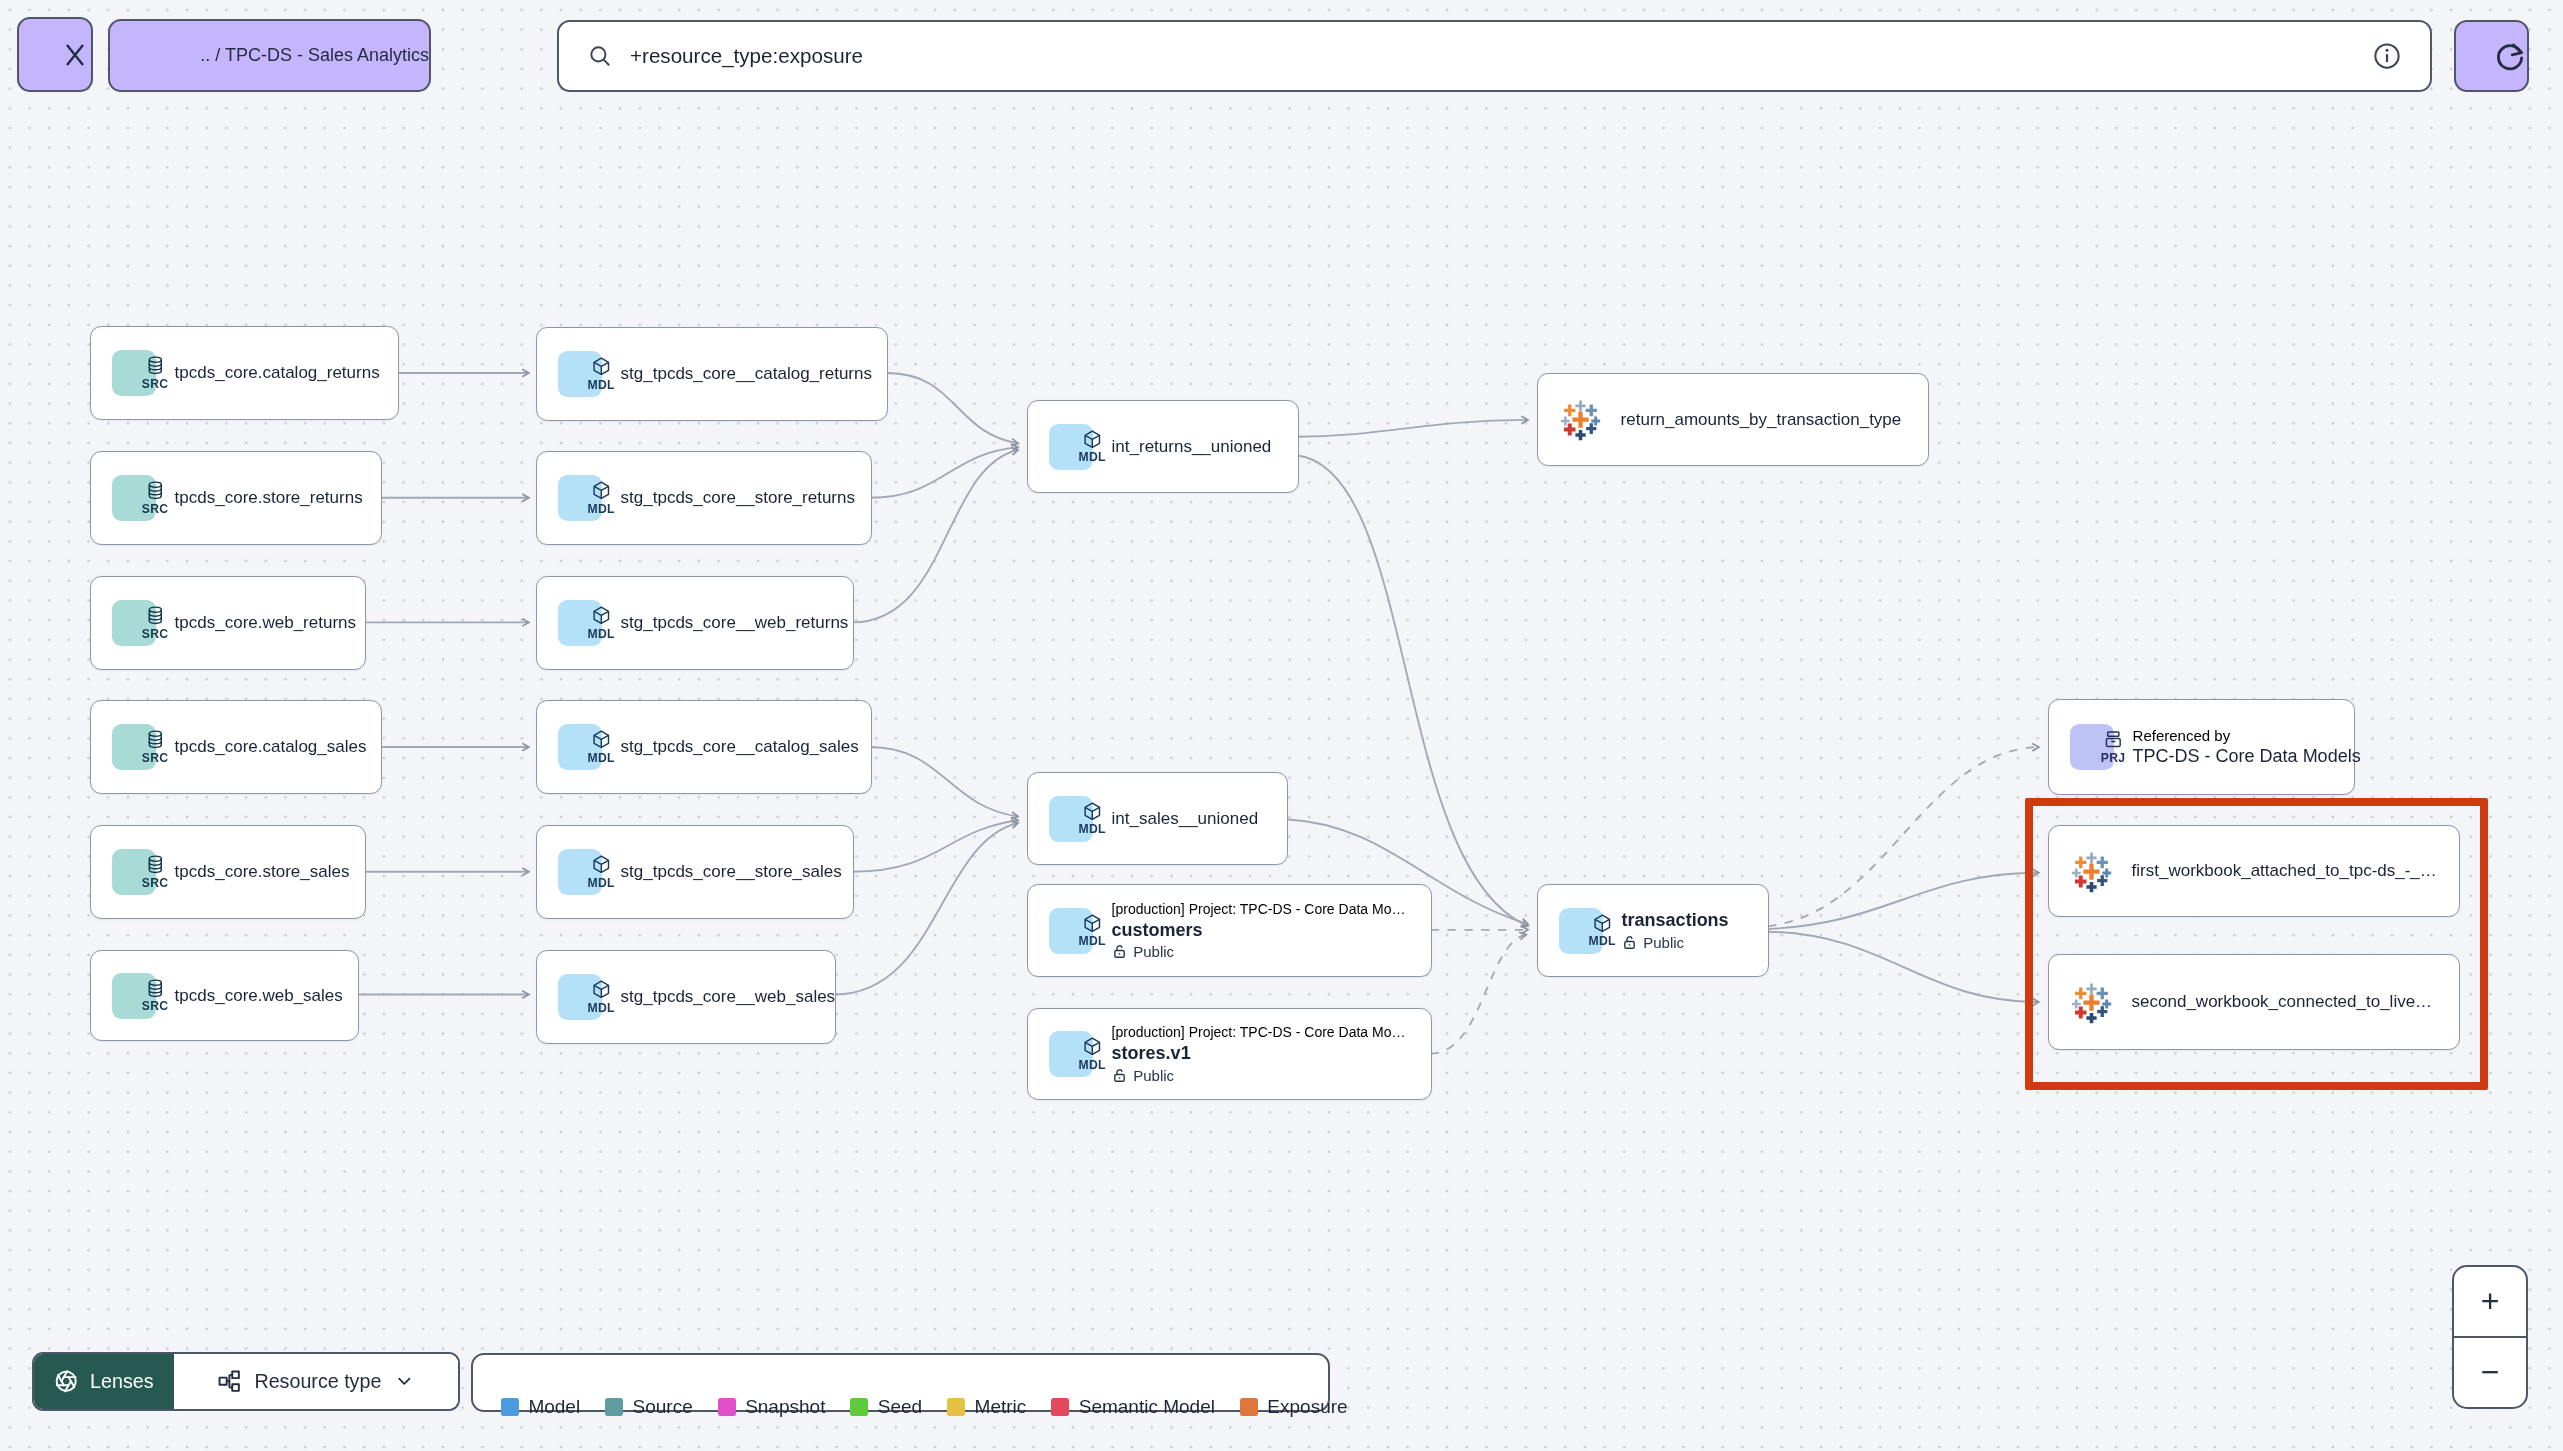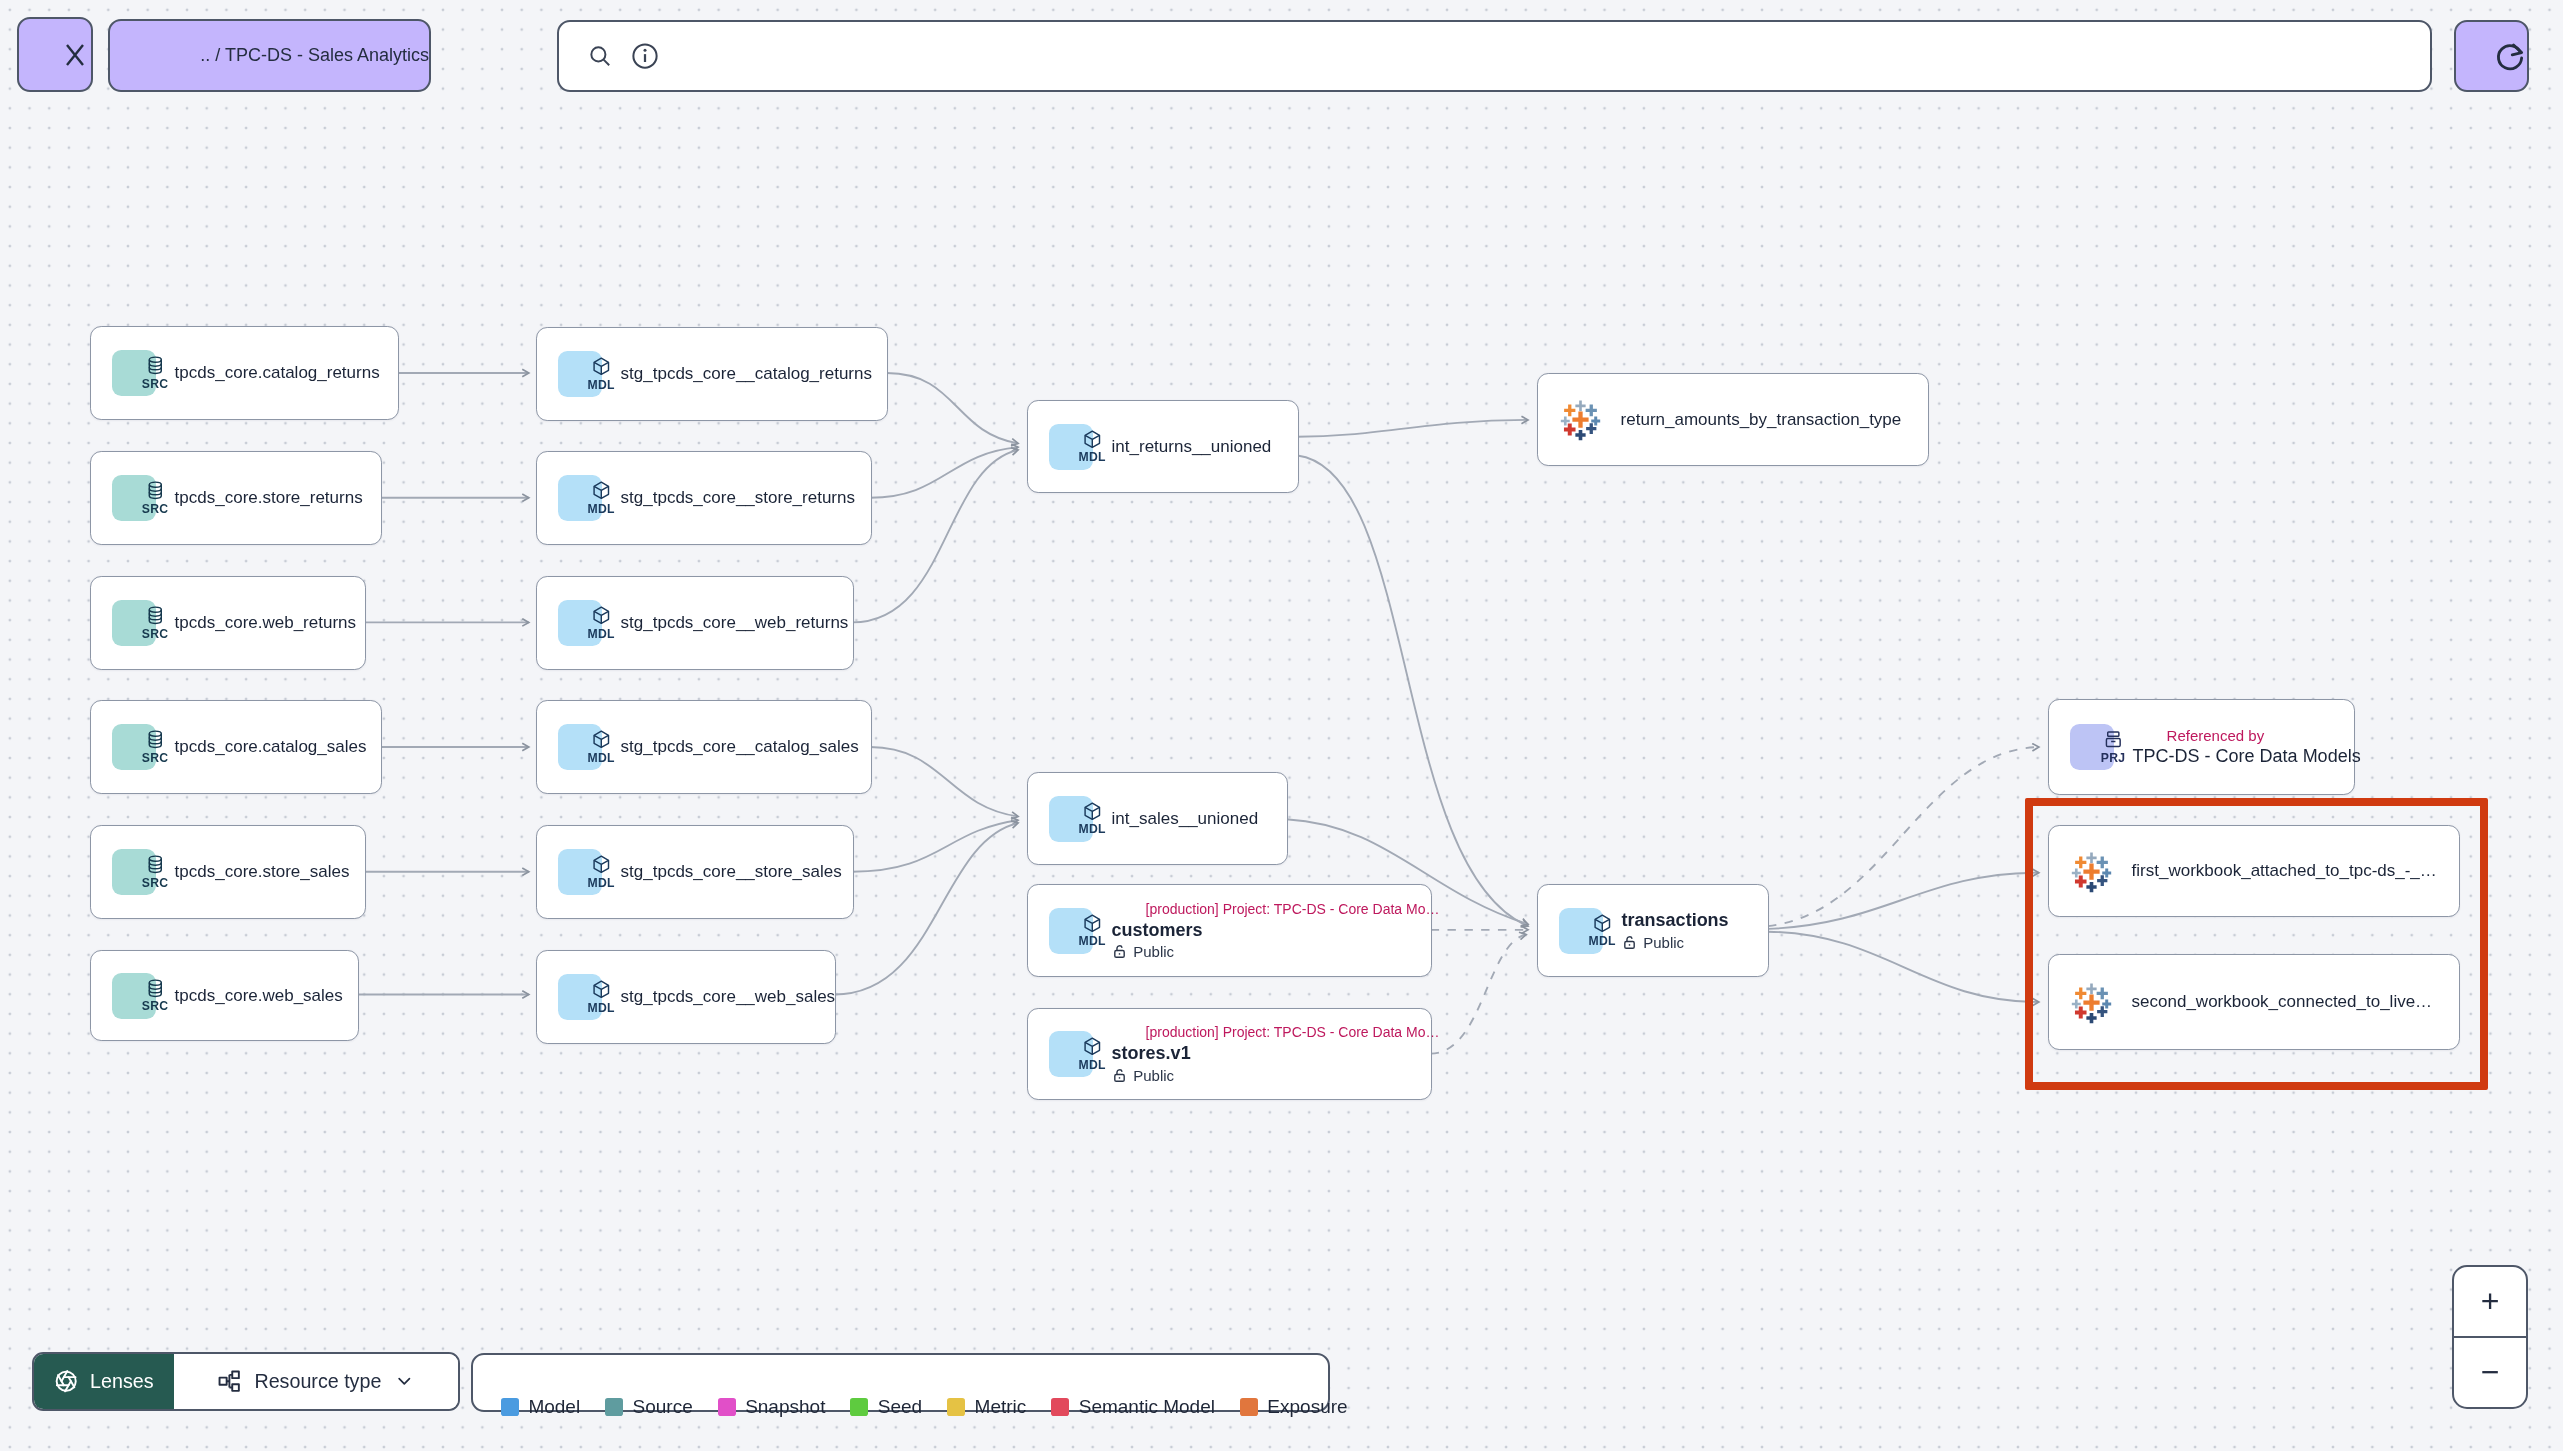--- a/index.html
+++ b/index.html
@@ -27,21 +27,21 @@
   .node .badge {
     flex:0 0 auto; width:44px; height:46px; border-radius:9.4px;
     display:flex; flex-direction:column; align-items:center; justify-content:center; gap:0.9px;
     font-size:12.2px; font-weight:700; letter-spacing:0.3px;padding-left:43px;
   }
   .badge-src { background:#a8dbd6; color:#16394e; }
   .badge-mdl { background:#b4e0f8; color:#1b3a5c; }
   .badge-prj { background:#bdc4f5; color:#24305c; }
   .node .title { font-size:17px; font-weight:500; white-space:nowrap; color:#1b2437; }
   .node .lines { display:flex; flex-direction:column; gap:2.8px; }
-  .node .proj  { font-size:14px; color:#be185d; white-space:nowrap;margin-left:34px; }
+  .node .proj  { font-size:14px; color:#000000; white-space:nowrap; }
   .node .name  { font-size:18px; font-weight:600; white-space:nowrap; }
   .node .access{ font-size:15px; color:#2b3548; display:flex; align-items:center; gap:6.6px; white-space:nowrap; }
 
   
   .n-src-0 { left:90px;  top:326px;  width:309px; height:94px; }
   .n-src-1 { left:90px;  top:451px;  width:292px; height:94px; }
   .n-src-2 { left:90px;  top:576px;  width:276px; height:94px; }
   .n-src-3 { left:90px;  top:700px;  width:292px; height:94px; }
   .n-src-4 { left:90px;  top:825px;  width:276px; height:94px; }
   .n-src-5 { left:90px;  top:950px; width:269px; height:91px; }
@@ -449,20 +449,21 @@
   </svg>
 </div>
 <div class="btn" id="breadcrumb">
   <span>.. / TPC-DS - Sales Analytics</span>
 </div>
 <div id="search-bar">
   <svg class="icon" width="26" height="26" viewBox="0 0 24 24">
     <circle cx="10.5" cy="10.5" r="6.5" fill="none" stroke="#3a4354" stroke-width="1.8"></circle>
     <line x1="15.3" y1="15.3" x2="20.5" y2="20.5" stroke="#3a4354" stroke-width="1.8"></line>
   </svg>
+  <input id="search-input" type="text" value="+resource_type:exposure" style="">
   <svg class="icon" width="30" height="30" viewBox="0 0 24 24">
     <circle cx="12" cy="12" r="9.3" fill="none" stroke="#3a4354" stroke-width="1.6"></circle>
     <line x1="12" y1="10.5" x2="12" y2="16.8" stroke="#3a4354" stroke-width="1.8"></line>
     <circle cx="12" cy="7.4" r="1.2" fill="#3a4354"></circle>
   </svg>
 </div>
 <div class="btn" id="refresh-btn">
   <svg class="icon" width="34" height="34" viewBox="0 0 24 24">
     <path d="M19.5 9.5 A8.2 8.2 0 1 0 20.2 13.4" fill="none" stroke="#242d40" stroke-width="2" stroke-linecap="round"></path>
     <path d="M14.5 4.2 L20.2 9.6 L13.6 11.2" fill="none" stroke="#242d40" stroke-width="2" stroke-linejoin="round" stroke-linecap="round"></path>

